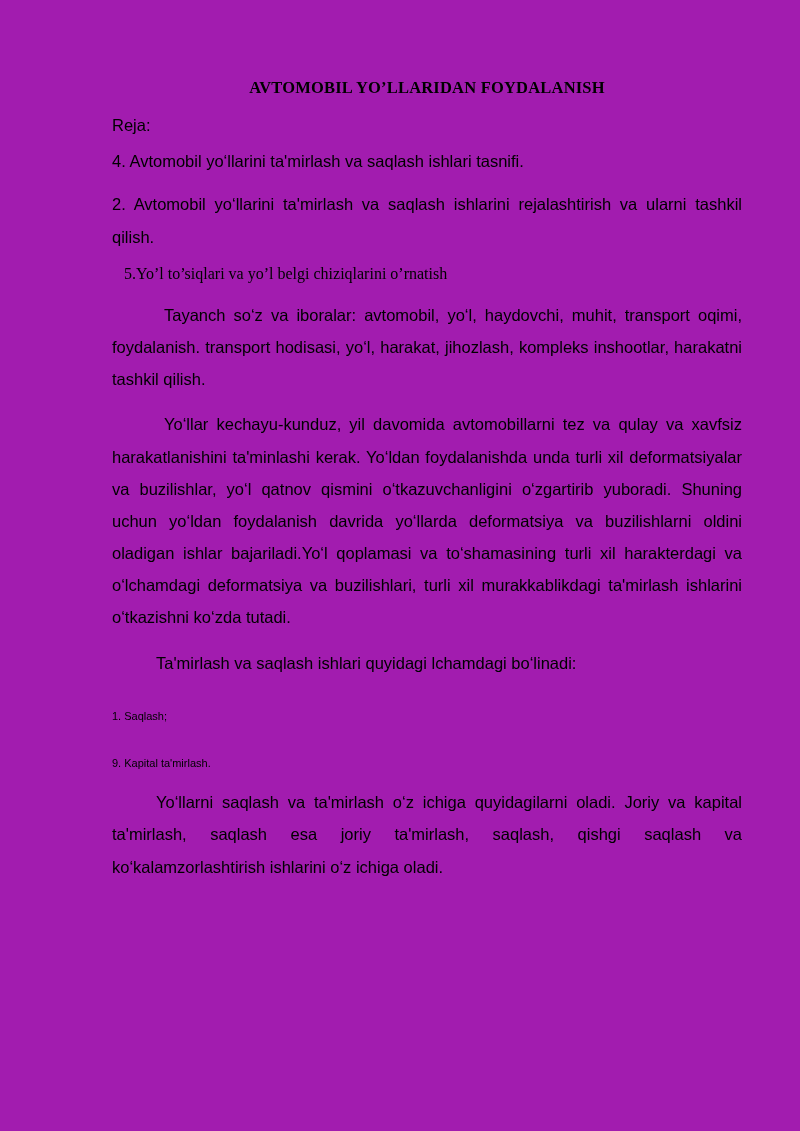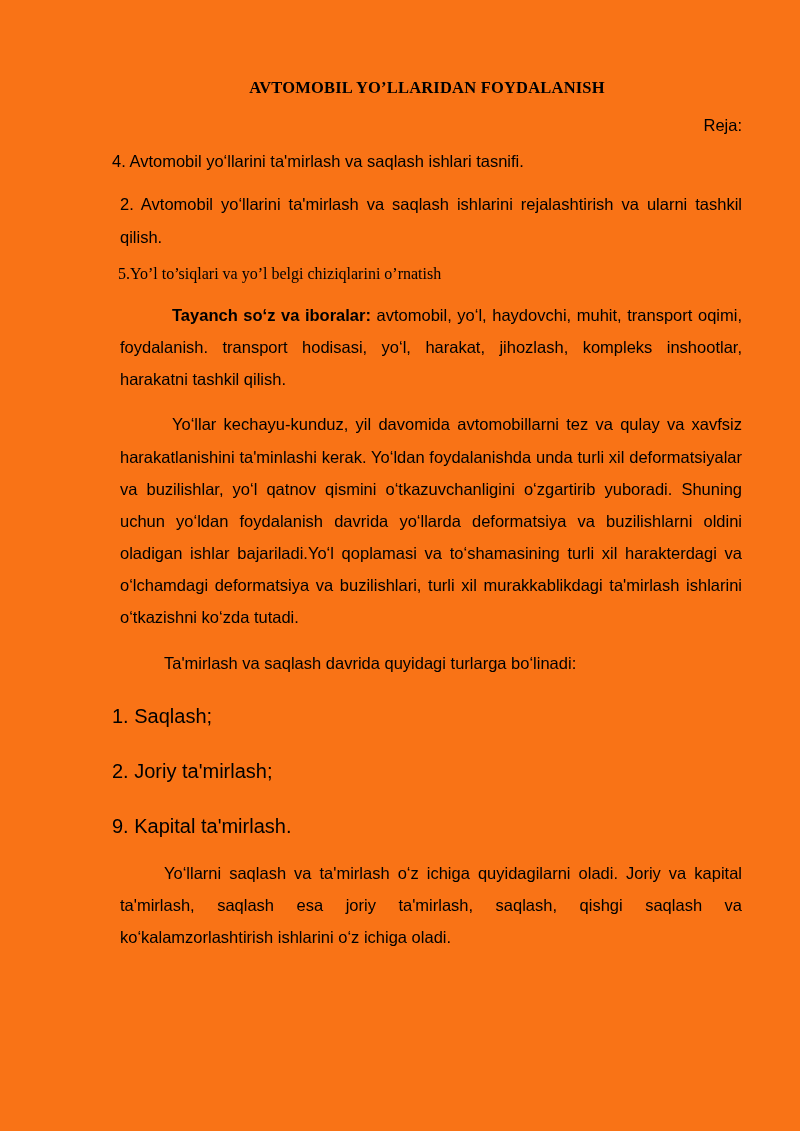--- a/index.html
+++ b/index.html
@@ -8,99 +8,98 @@
     background: #ffffff;
   }
   body {
     font-family: "Liberation Sans", sans-serif;
     color: #000000;
   }
   .page {
     position: relative;
     width: 800px;
     height: 1131px;
-    background: #f97316;
+    background: #a21caf;
     box-sizing: border-box;
     padding: 62px 58px 0 112px;
     overflow: hidden;
   }
   .doc {
     width: 630px;
   }
   .title {
     text-align: center;
     font-family: "Liberation Serif", serif;
     font-weight: bold;
     font-size: 16.5px;
     letter-spacing: 0.2px;
     margin: 16px 0 0 0;
     line-height: 1.2;
   }
   .reja {
-    text-align: right;
+    text-align: left;
     font-size: 16.5px;
     margin: 18px 0 0 0;
     line-height: 1.2;
   }
   p.body-line {
     font-size: 16.5px;
     line-height: 1.75;
     margin: 11px 0 0 0;
     text-align: justify;
     text-justify: inter-word;
   }
   p.serif-line {
     font-family: "Liberation Serif", serif;
     font-size: 16px;
     line-height: 1.5;
-    margin: 9px 0 0 6px;
+    margin: 9px 0 0 12px;
   }
   p.para {
     font-size: 16.5px;
     line-height: 1.95;
-    margin: 13px 0 0 8px;
+    margin: 13px 0 0 0;
     text-align: justify;
     text-justify: inter-word;
     text-align-last: left;
   }
   p.para.indent {
     text-indent: 52px;
   }
   p.para.indent-small {
     text-indent: 44px;
   }
   p.list {
-    font-size: 20px;
+    font-size: 11px;
     line-height: 1.75;
-    margin: 20px 0 0 0;
+    margin: 28px 0 0 0;
   }
   .bold {
-    font-weight: bold;
+    font-weight: normal;
   }
 </style>
 </head>
 <body>
 
 <div class="page">
   <div class="doc">
 
     <h1 class="title">AVTOMOBIL YO’LLARIDAN FOYDALANISH</h1>
 
     <div class="reja">Reja:</div>
 
     <p class="body-line">4. Avtomobil yo‘llarini ta'mirlash va saqlash  ishlari tasnifi.</p>
     <p class="para">2. Avtomobil yo‘llarini ta'mirlash va saqlash  ishlarini rejalashtirish va ularni tashkil  qilish.</p>
     <p class="serif-line">5.Yo’l to’siqlari va yo’l belgi chiziqlarini o’rnatish</p>
 
     <p class="para indent"><span class="bold">Tayanch so‘z va iboralar:</span><span> avtomobil, yo‘l, haydovchi, muhit, transport   oqimi, foydalanish. transport hodisasi, yo‘l, harakat, jihozlash, kompleks  inshootlar, harakatni tashkil qilish.</span></p>
 
     <p class="para indent">Yo‘llar kechayu-kunduz, yil davomida avtomobillarni tez va qulay va xavfsiz harakatlanishini ta'minlashi kerak. Yo‘ldan foydalanishda unda turli xil deformatsiyalar va buzilishlar, yo‘l qatnov qismini o‘tkazuvchanligini o‘zgartirib yuboradi. Shuning uchun yo‘ldan foydalanish davrida yo‘llarda deformatsiya va buzilishlarni oldini oladigan ishlar bajariladi.Yo‘l qoplamasi va to‘shamasining turli xil harakterdagi va o‘lchamdagi deformatsiya va buzilishlari, turli xil murakkablikdagi ta'mirlash ishlarini o‘tkazishni ko‘zda tutadi.</p>
 
-    <p class="para indent-small">Ta'mirlash va saqlash davrida quyidagi turlarga bo‘linadi:</p>
+    <p class="para indent-small">Ta'mirlash va saqlash ishlari quyidagi lchamdagi bo‘linadi:</p>
 
     <p class="list">1. Saqlash;</p>
-    <p class="list">2. Joriy ta'mirlash;</p>
     <p class="list">9. Kapital ta'mirlash.</p>
 
     <p class="para indent-small">Yo‘llarni saqlash va ta'mirlash   o‘z ichiga quyidagilarni oladi. Joriy va kapital ta'mirlash, saqlash esa joriy ta'mirlash, saqlash, qishgi saqlash va ko‘kalamzorlashtirish ishlarini o‘z ichiga oladi.</p>
 
   </div>
 </div>
 
 </body></html>

